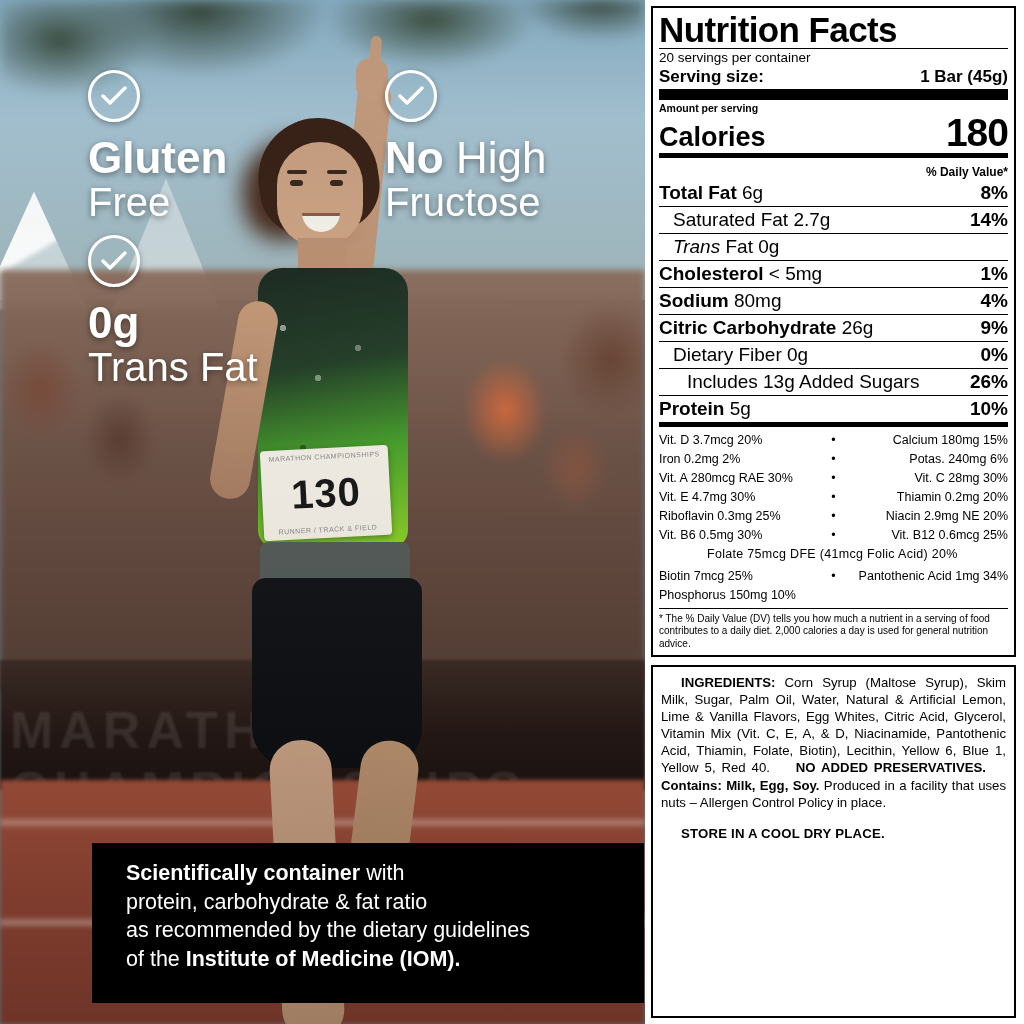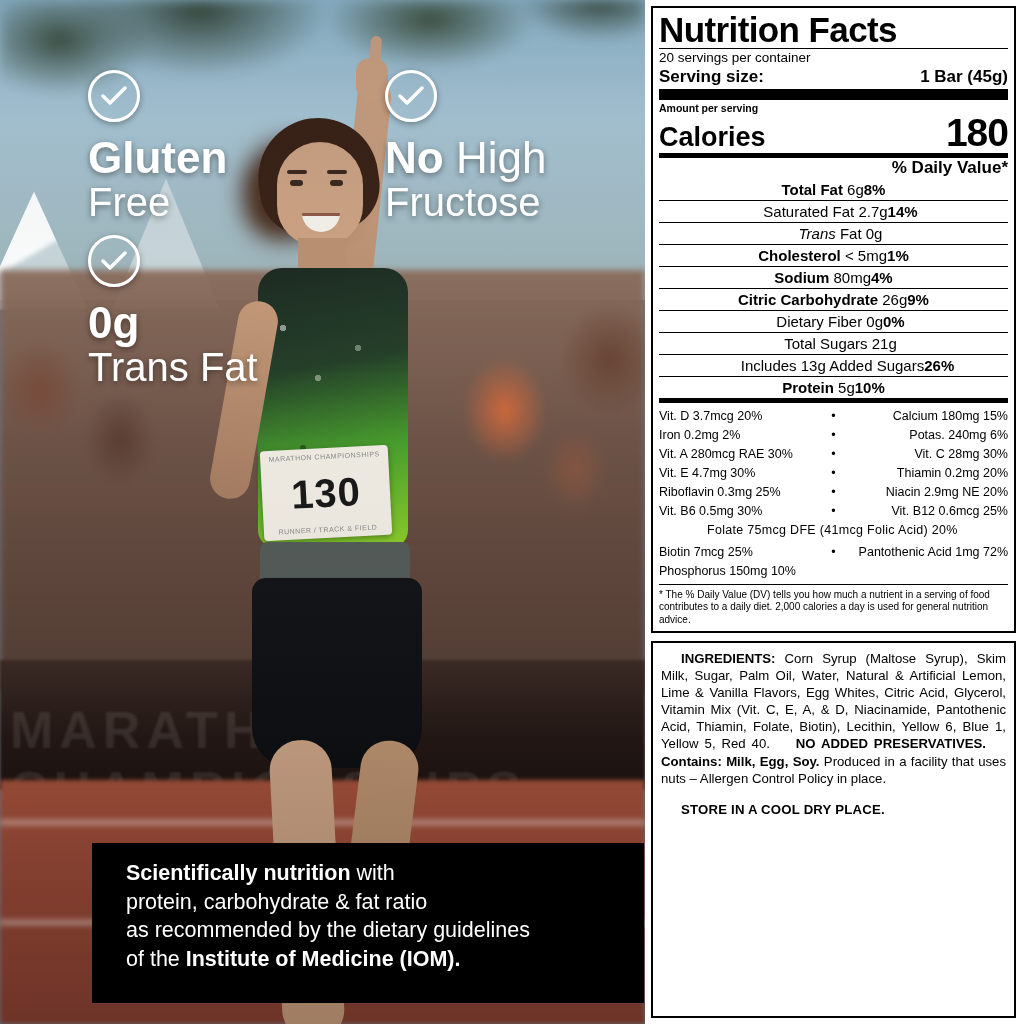--- a/index.html
+++ b/index.html
@@ -251,24 +251,24 @@
     display: flex; justify-content: space-between; align-items: baseline;
     font-size: 17px; font-weight: bold; padding-bottom: 2px;
   }
   .nf-amt { font-size: 10.5px; font-weight: bold; padding-top: 2px; }
   .nf-cal-row {
     display: flex; justify-content: space-between; align-items: flex-end;
     line-height: .96; padding-bottom: 2px;
   }
   .nf-cal-label { font-size: 27px; font-weight: bold; }
   .nf-cal-val { font-size: 39px; font-weight: bold; letter-spacing: -1px; }
-  .nf-dv { text-align: right; font-size: 17px; font-weight: bold; padding: 0 0 1px 0; }
+  .nf-dv { text-align: right; font-size: 12px; font-weight: bold; padding: 7px 0 1px 0; }
   .nf-row {
-    display: flex; justify-content: center;
-    font-size: 15px; padding: 2px 0 2px 0;
+    display: flex; justify-content: space-between;
+    font-size: 19px; padding: 2px 0 2px 0;
     border-bottom: 1px solid #000;
   }
   .nf-row .nm { }
   .nf-row .nm b { font-weight: bold; }
   .nf-row .dv { font-weight: bold; }
   .indent1 { padding-left: 14px; }
   .indent2 { padding-left: 28px; }
   .italic { font-style: italic; }
 
   .nf-vitamins {
@@ -368,21 +368,21 @@
             <polyline points="2,10 9,17 24,2" fill="none" stroke="#ffffff" stroke-width="3.4" stroke-linecap="round" stroke-linejoin="round"></polyline>
           </svg>
         </div>
         <div class="claim-line1">0g</div>
         <div class="claim-line2">Trans Fat</div>
       </div>
     </div>
 
     <div class="sci-box">
       <p>
-        <b>Scientifically nutrition</b><span> with</span>
+        <b>Scientifically container</b><span> with</span>
       </p>
       <p>protein, carbohydrate &amp; fat ratio</p>
       <p>as recommended by the dietary guidelines</p>
       <p>
         <span>of the </span><b>Institute of Medicine (IOM).</b>
       </p>
     </div>
   </div>
 
   <div class="label-panel">
@@ -427,24 +427,20 @@
         <span class="dv">4%</span>
       </div>
       <div class="nf-row">
         <span class="nm"><b>Citric Carbohydrate</b> <span>26g</span></span>
         <span class="dv">9%</span>
       </div>
       <div class="nf-row indent1">
         <span class="nm"><span>Dietary Fiber</span> <span>0g</span></span>
         <span class="dv">0%</span>
       </div>
-      <div class="nf-row indent1">
-        <span class="nm"><span>Total Sugars</span> <span>21g</span></span>
-        <span class="dv"></span>
-      </div>
       <div class="nf-row indent2">
         <span class="nm"><span>Includes 13g Added Sugars</span></span>
         <span class="dv">26%</span>
       </div>
       <div class="nf-row" style="border-bottom:none">
         <span class="nm"><b>Protein</b> <span>5g</span></span>
         <span class="dv">10%</span>
       </div>
       <div class="rule-med"></div>
 
@@ -472,21 +468,21 @@
         <div class="cell">Vit. B6 0.5mg 30%</div>
         <div class="dot">•</div>
         <div class="cell right">Vit. B12 0.6mcg  25%</div>
       </div>
 
       <div class="nf-vit-wide">Folate 75mcg DFE  (41mcg Folic Acid) 20%</div>
 
       <div class="nf-vitamins">
         <div class="cell">Biotin 7mcg 25%</div>
         <div class="dot">•</div>
-        <div class="cell right">Pantothenic Acid 1mg 72%</div>
+        <div class="cell right">Pantothenic Acid 1mg 34%</div>
 
         <div class="cell">Phosphorus 150mg 10%</div>
         <div class="dot"></div>
         <div class="cell right"></div>
       </div>
 
       <div class="rule-thin" style="margin-top:4px"></div>
       <div class="nf-footnote">* The % Daily Value (DV) tells you how much a nutrient in a serving of food contributes to a daily diet. 2,000 calories a day is used for general nutrition advice.</div>
     </div>
 

